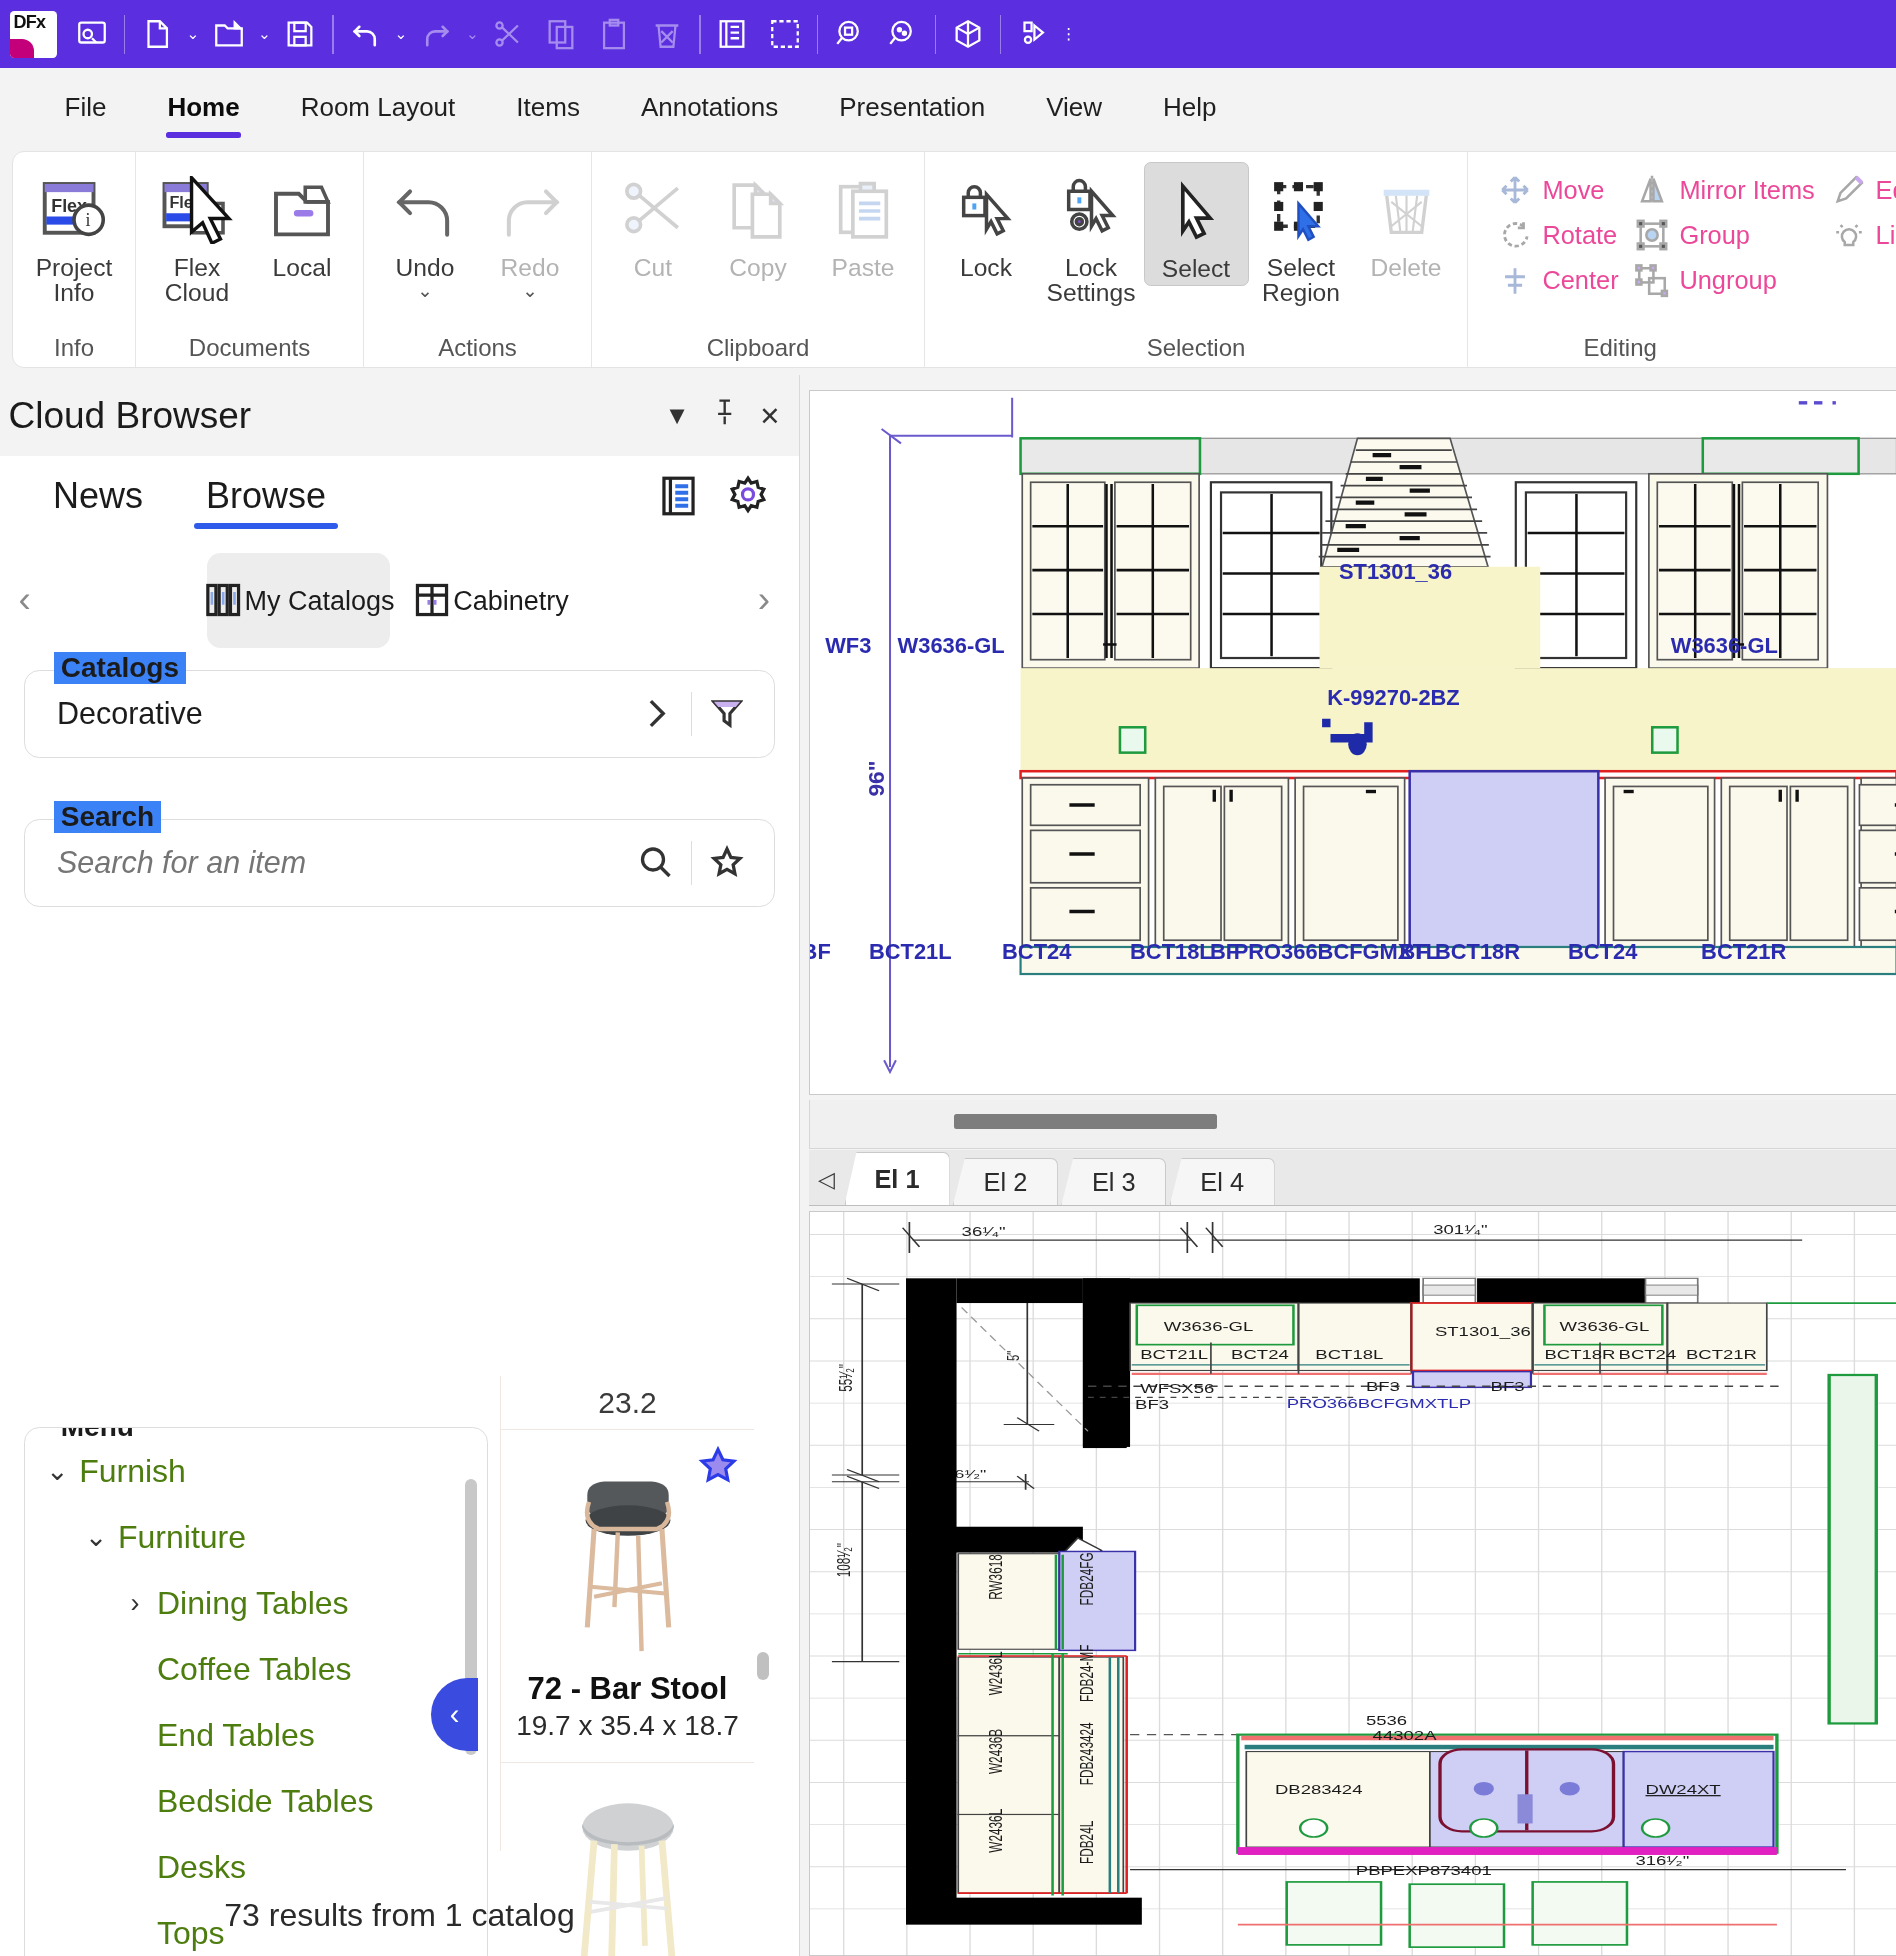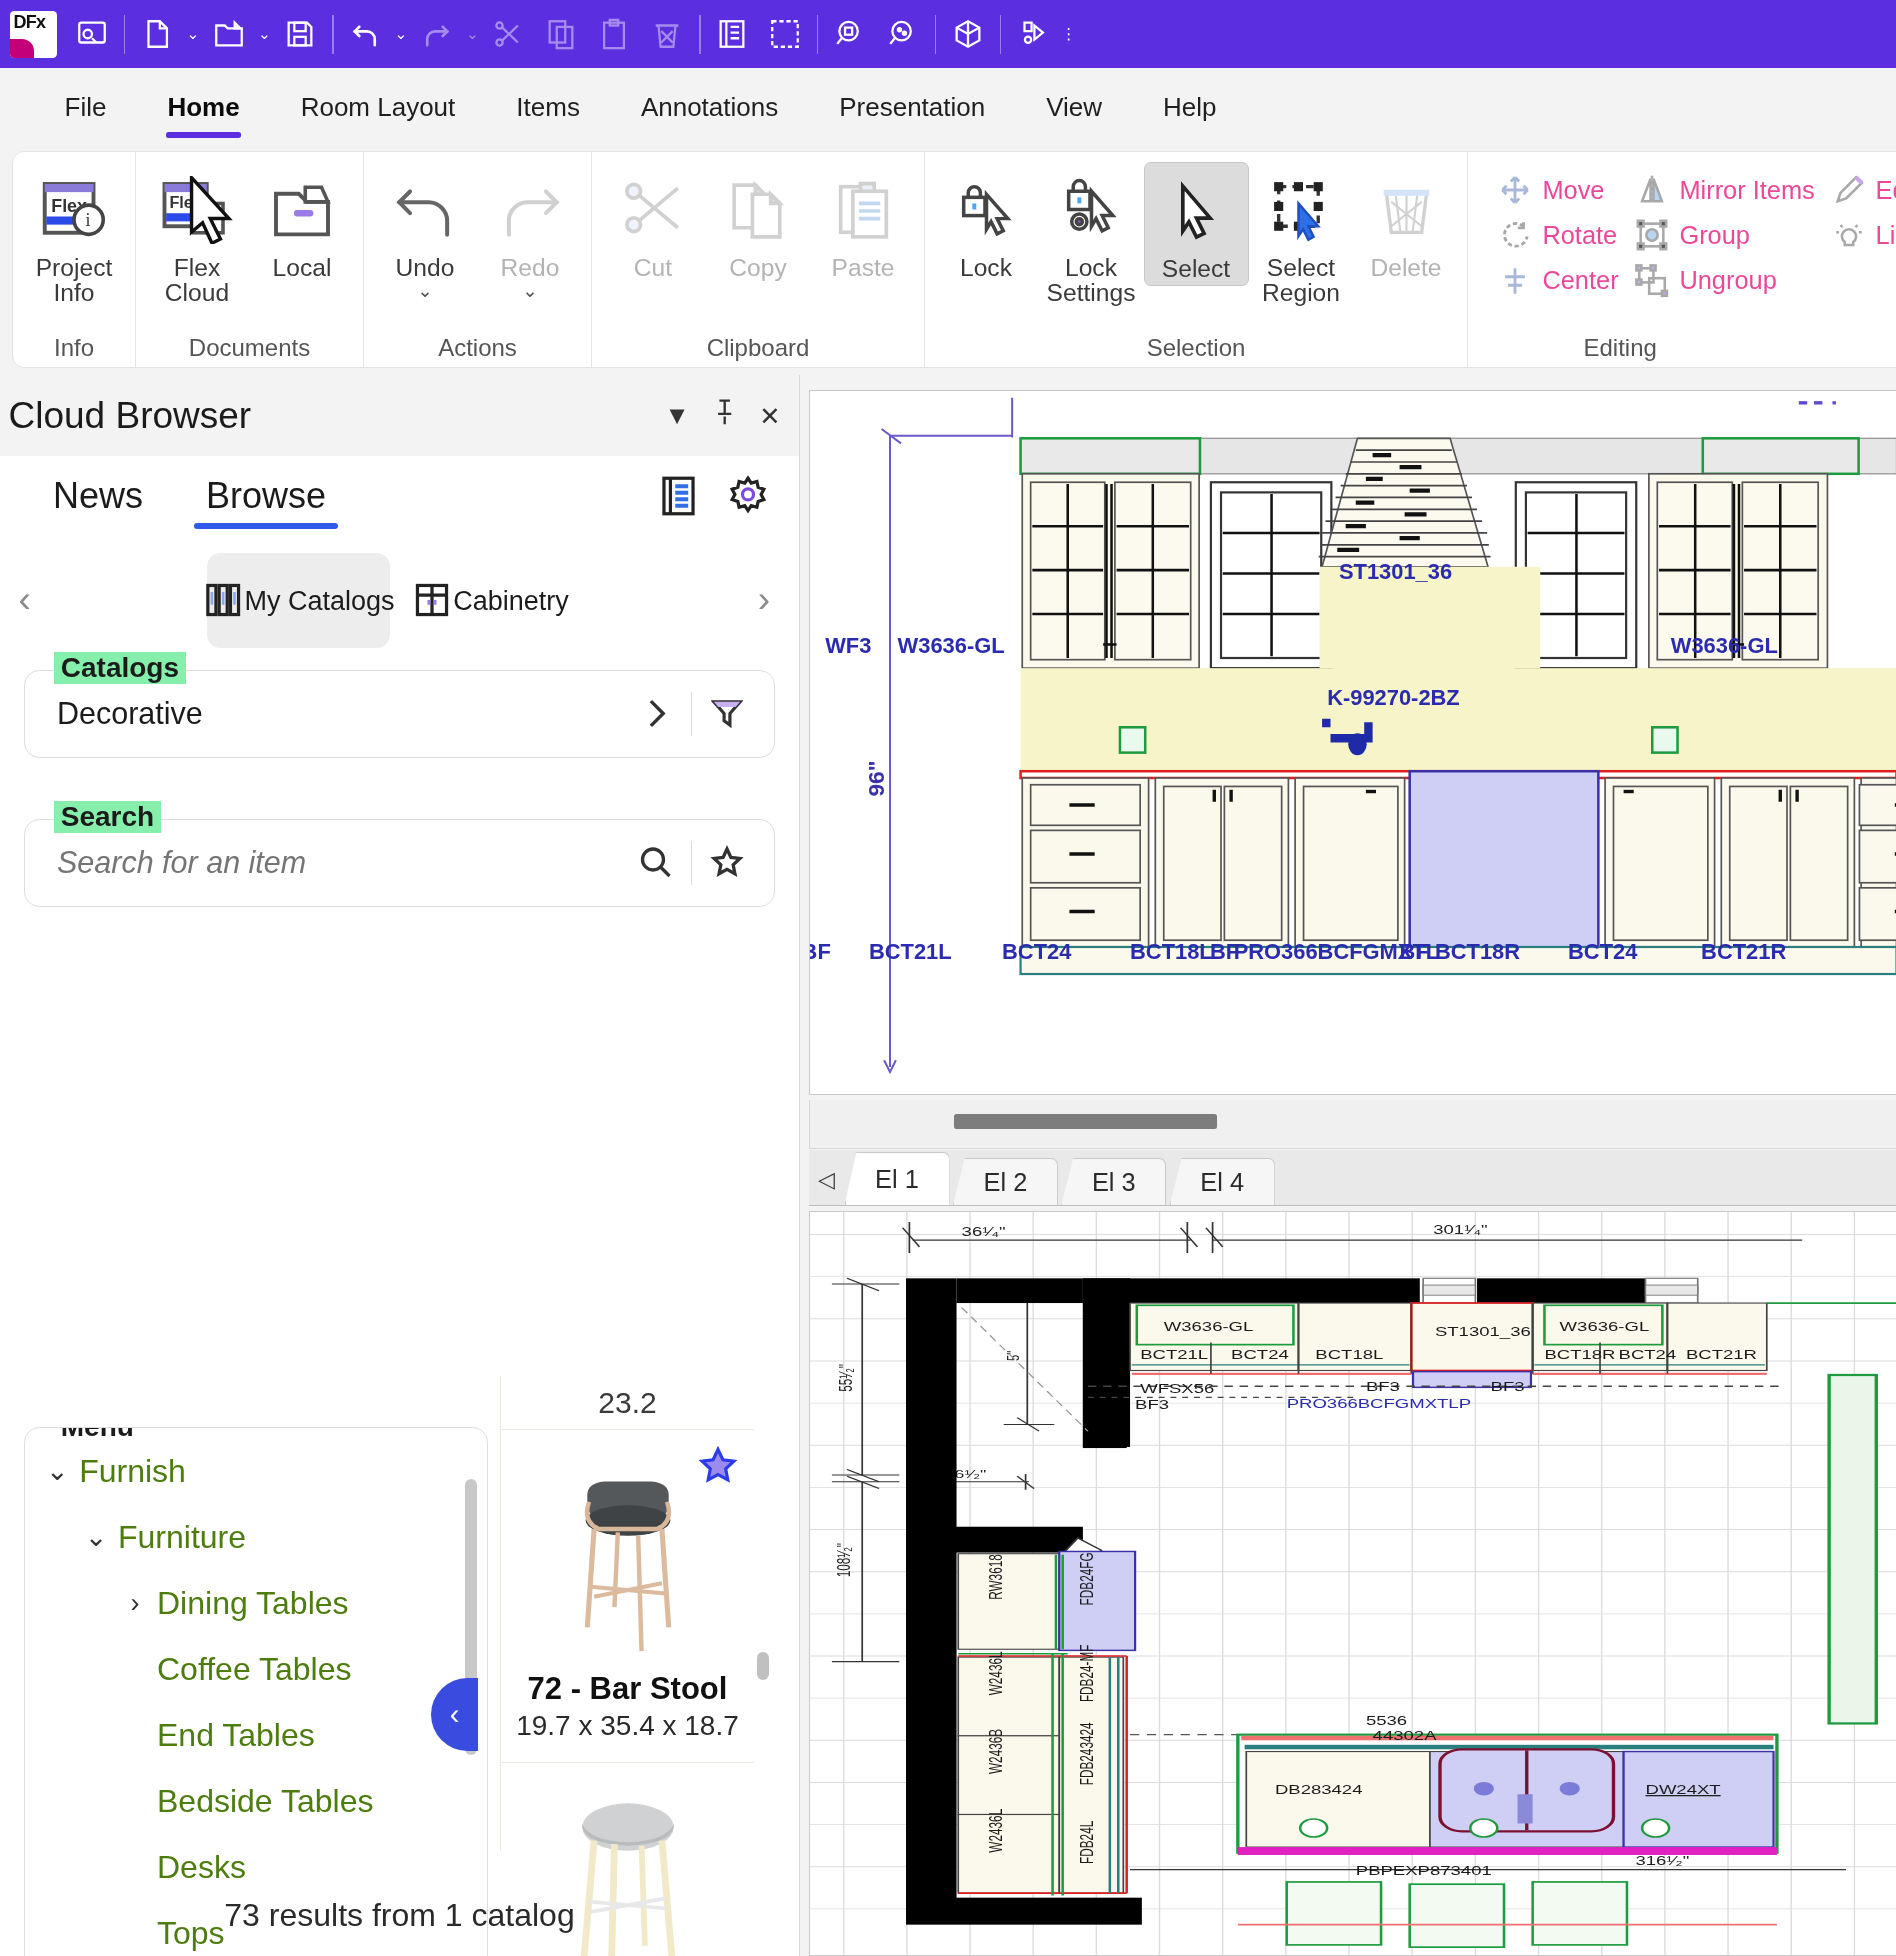--- a/index.html
+++ b/index.html
@@ -143,21 +143,21 @@
   .cat-pill.sel { background: #EDEDED; }
   .cat-pill .ic { height: 44px; display: flex; align-items: center; }
   .cat-pill .lbl { font-size: 27px; color: #1b1b1b; margin-top: 3.4px; white-space: nowrap; }
 
   .fieldbox {
     margin: 22px 24px 0 24px; position: relative;
     border: 1.7px solid #DDDDDD; border-radius: 15.3px; height: 88px;
     display: flex; align-items: center;
   }
   .fieldbox .legend {
-    position: absolute; top: -18.6px; left: 29px; background: #86efac;
+    position: absolute; top: -18.6px; left: 29px; background: #3b82f6;
     padding: 0 6.8px; font-size: 28px; font-weight: bold; color: #1b1b1b;
   }
   .fieldbox .val { font-size: 30.5px; color: #1b1b1b; padding-left: 32px; }
   .fieldbox .ph { font-size: 30.5px; color: #9a9a9a; font-style: italic; padding-left: 32px; }
   .fieldbox .acts { margin-left: auto; display: flex; align-items: center; gap: 0; padding-right: 20.3px; }
   .fieldbox .acts .ic { width: 53px; display: flex; justify-content: center; cursor: default; }
   .fieldbox .divider { width: 1.7px; height: 44px; background: #DDDDDD; margin: 0 8.5px; }
 
   
   .browse-area {
@@ -233,21 +233,21 @@
   .tabs-arrow { width: 36px; text-align: center; font-size: 22px; color: #3a3a3a; padding-bottom: 12px; cursor: default;}
   .etab {
     height: 47px; min-width: 105px; padding: 0 20.3px;
     display: flex; align-items: center; justify-content: center;
     font-size: 25.4px; color: #2b2b2b;
     background: #F6F6F6; border: 1.7px solid #C9C9C9; border-bottom: none;
     border-top-left-radius: 0; border-top-right-radius: 6.8px;
     margin-right: 3.4px; cursor: default;
     clip-path: polygon(12px 0, 100% 0, 100% 100%, 0 100%);
   }
-  .etab.active { background: #ffffff; font-weight: normal; height: 53px; }
+  .etab.active { background: #ffffff; font-weight: bold; height: 53px; }
 
   .plan-view {
     position: absolute; left: 8.5px; right: 0; top: 836px; bottom: 0;
     background: #ffffff; border: 1.7px solid #C9C9C9; overflow: hidden;
   }
 
   
   .cursor { position: absolute; left: 188px; top: 176px; z-index: 50; pointer-events:none;}
 </style>
 </head>

